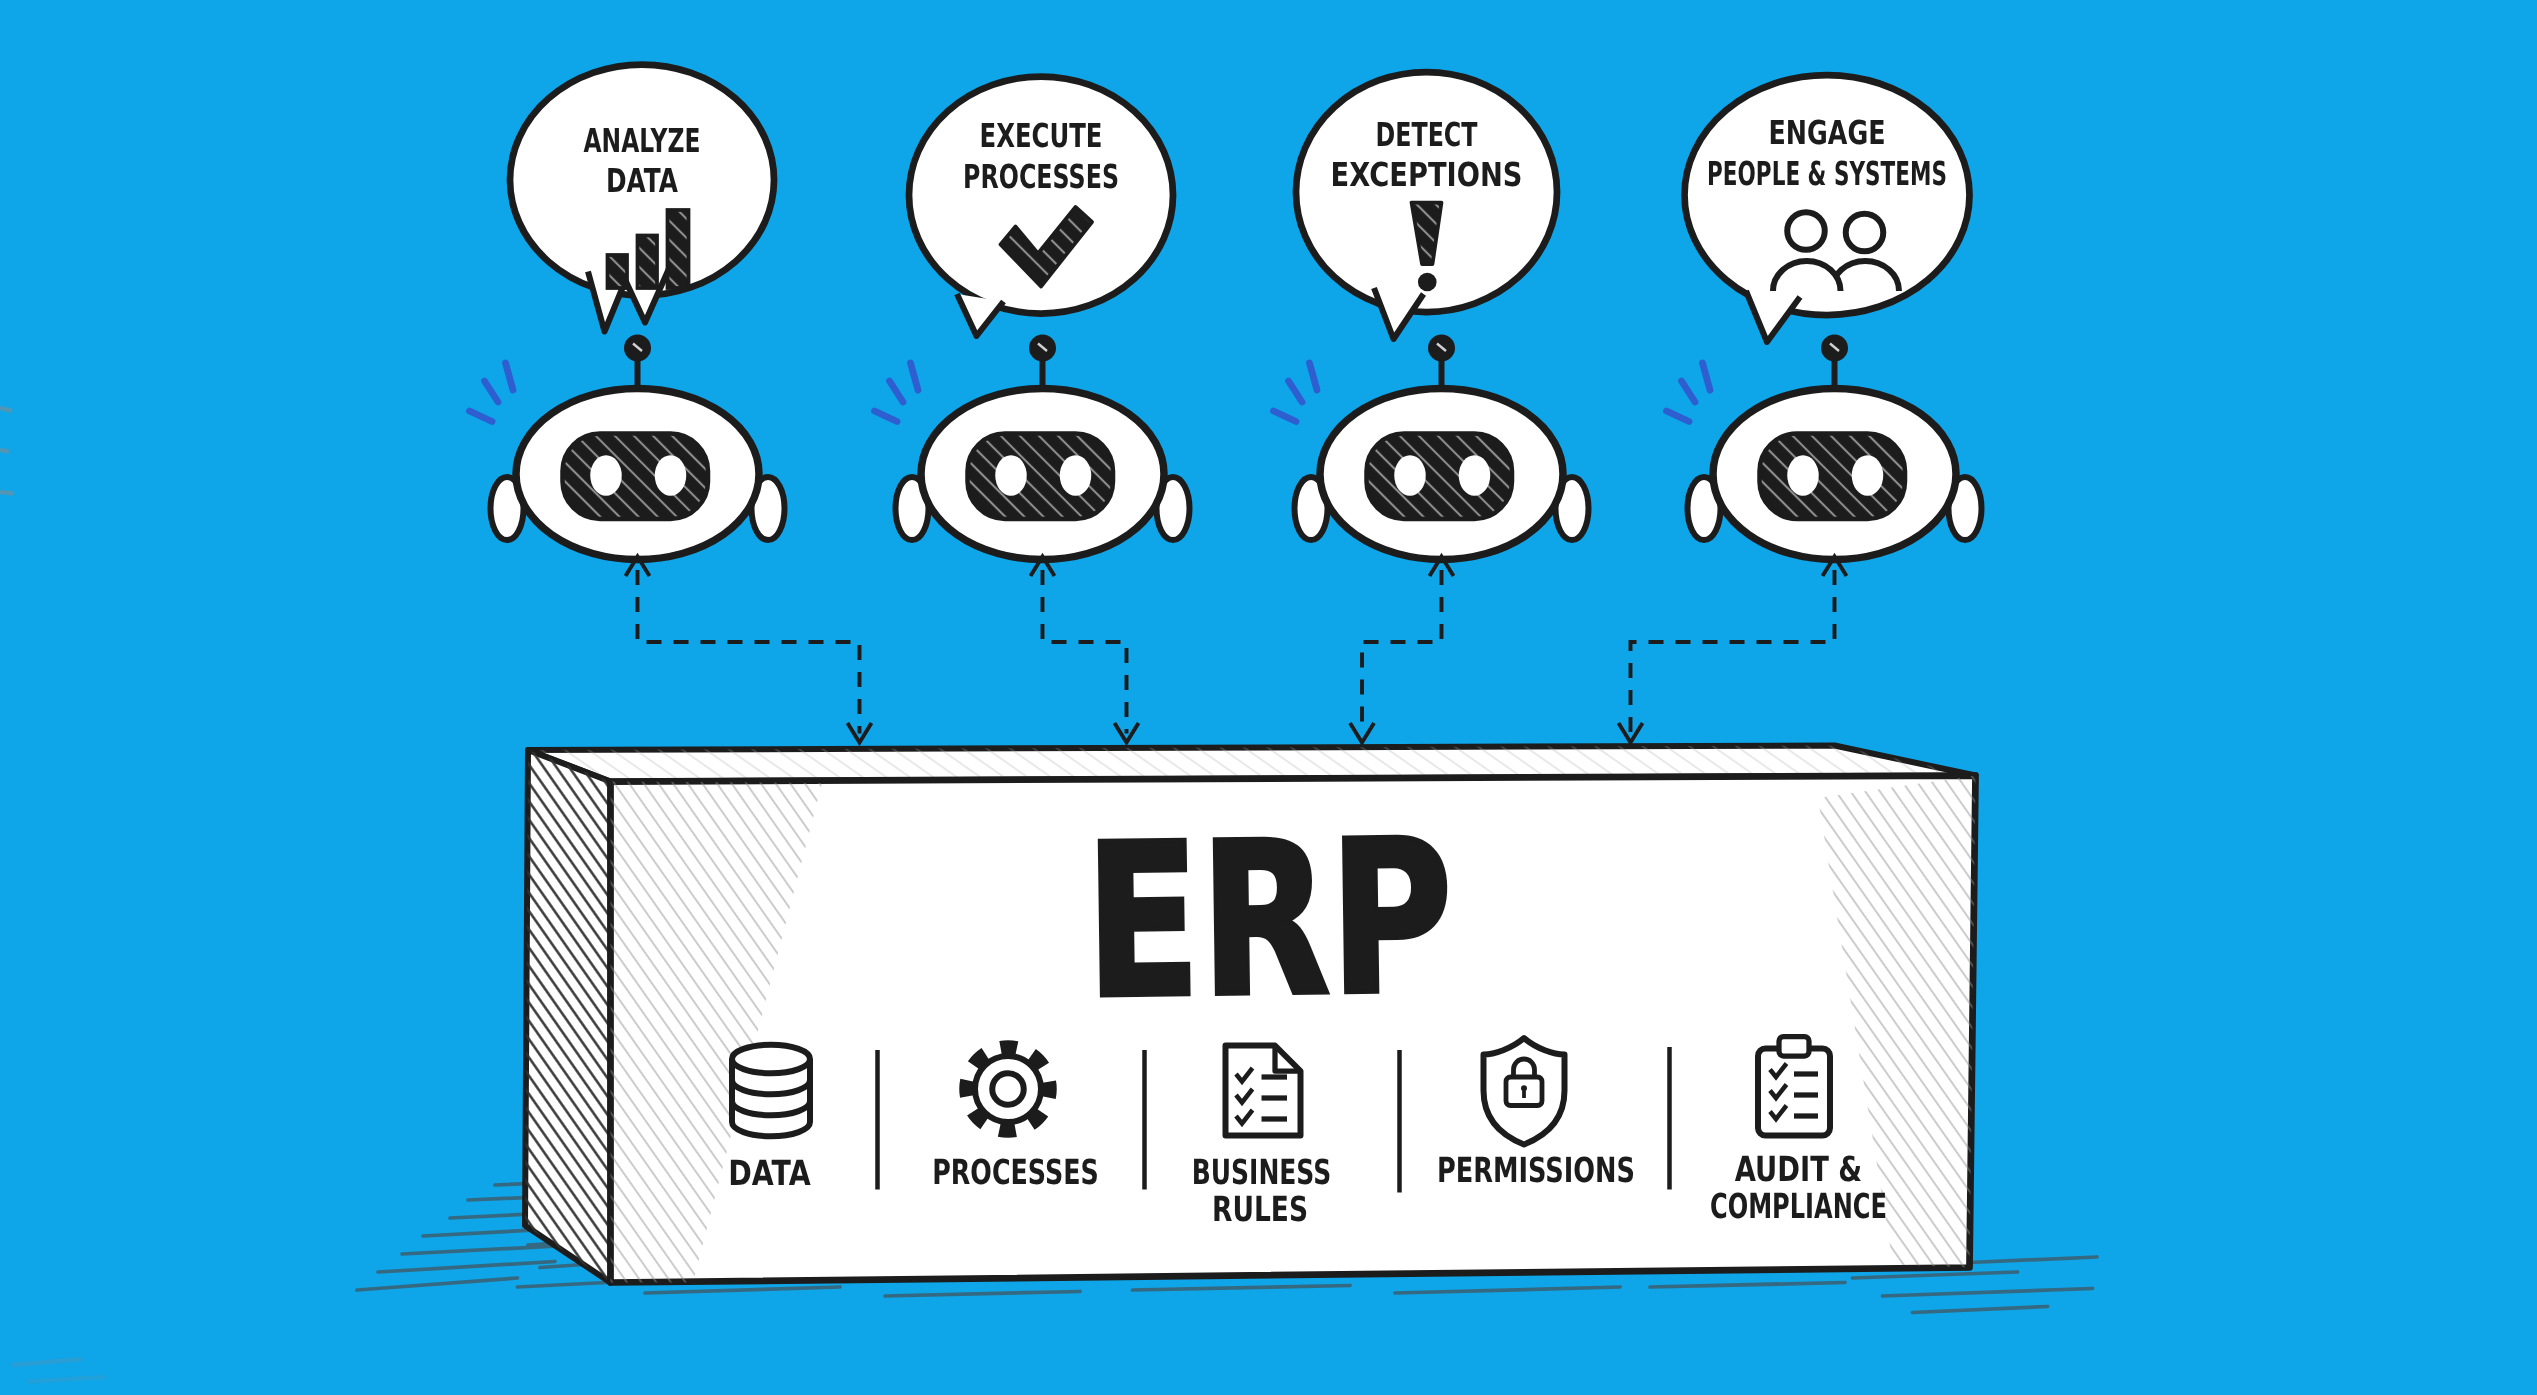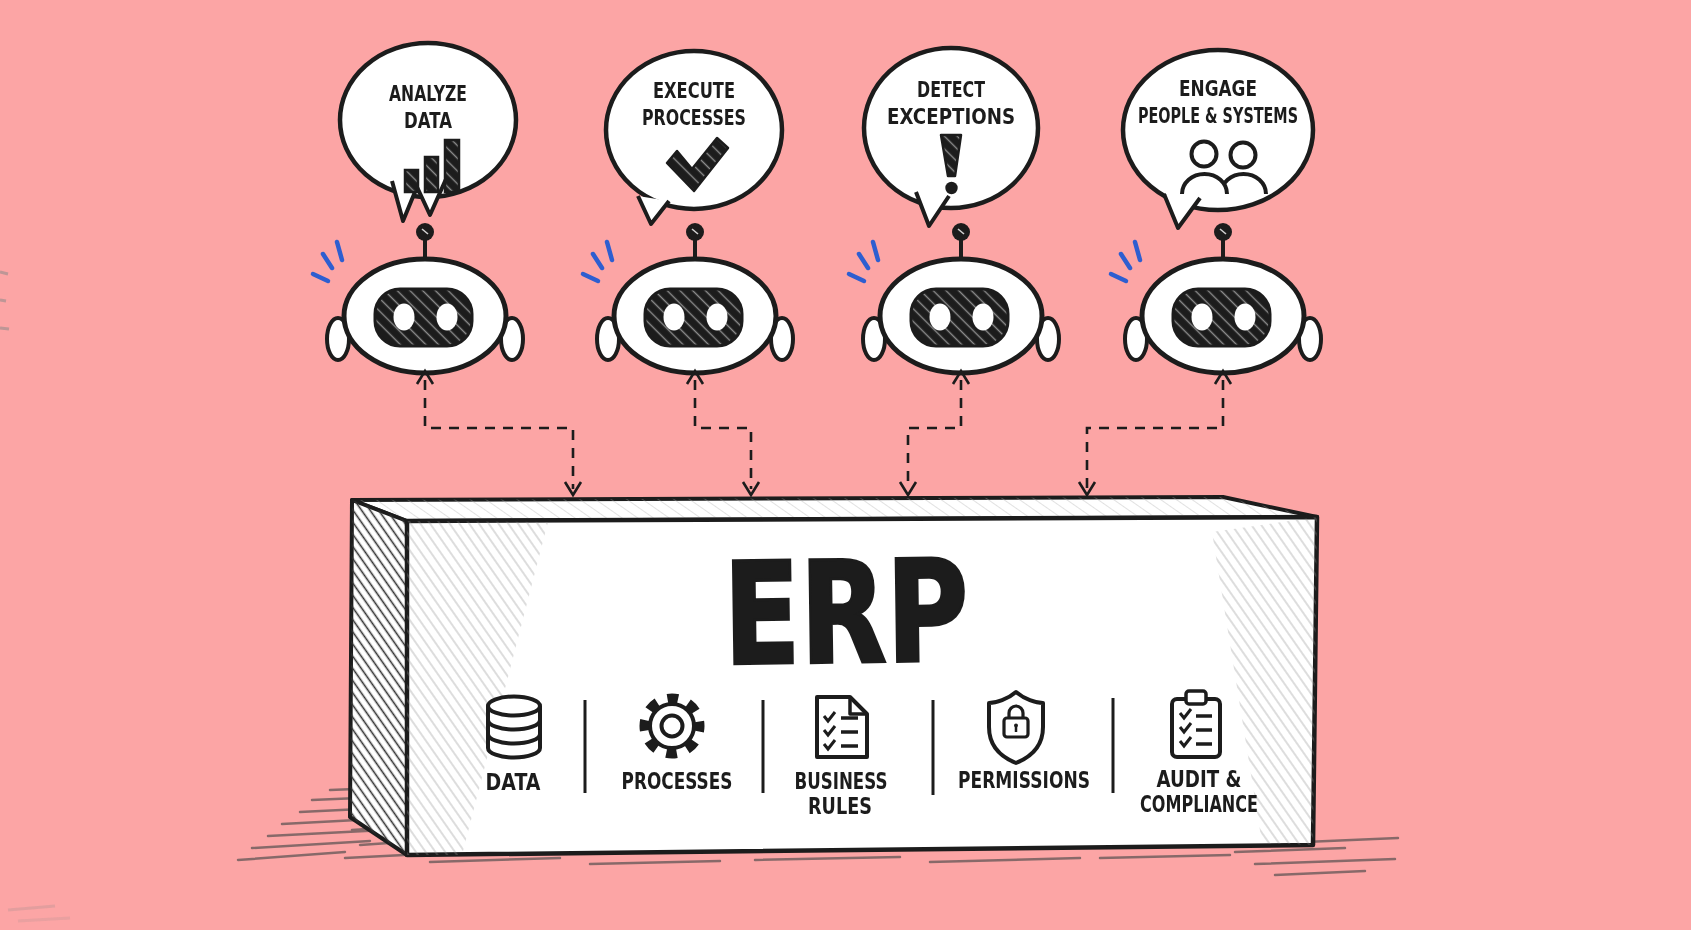--- a/index.html
+++ b/index.html
@@ -1,16 +1,16 @@
 <!DOCTYPE html>
 <html><head>
 <meta charset="utf-8">
 <style>
   html,body{margin:0;padding:0;background:#fdfdfd;}
-  .stage{width:1691px;height:930px;position:relative;background:#fca5a5;overflow:hidden;}
+  .stage{width:1691px;height:930px;position:relative;background:#0ea5e9;overflow:hidden;}
   svg{display:block;}
   text{font-family:"DejaVu Sans","Liberation Sans",sans-serif;fill:#1c1c1c;}
   .bubble-text{font-size:22px;font-weight:700;}
   .label-text{font-size:23px;font-weight:700;}
   .erp-title-text{font-size:141px;font-weight:700;}
 </style>
 </head>
 <body>
 
 <div class="stage">

